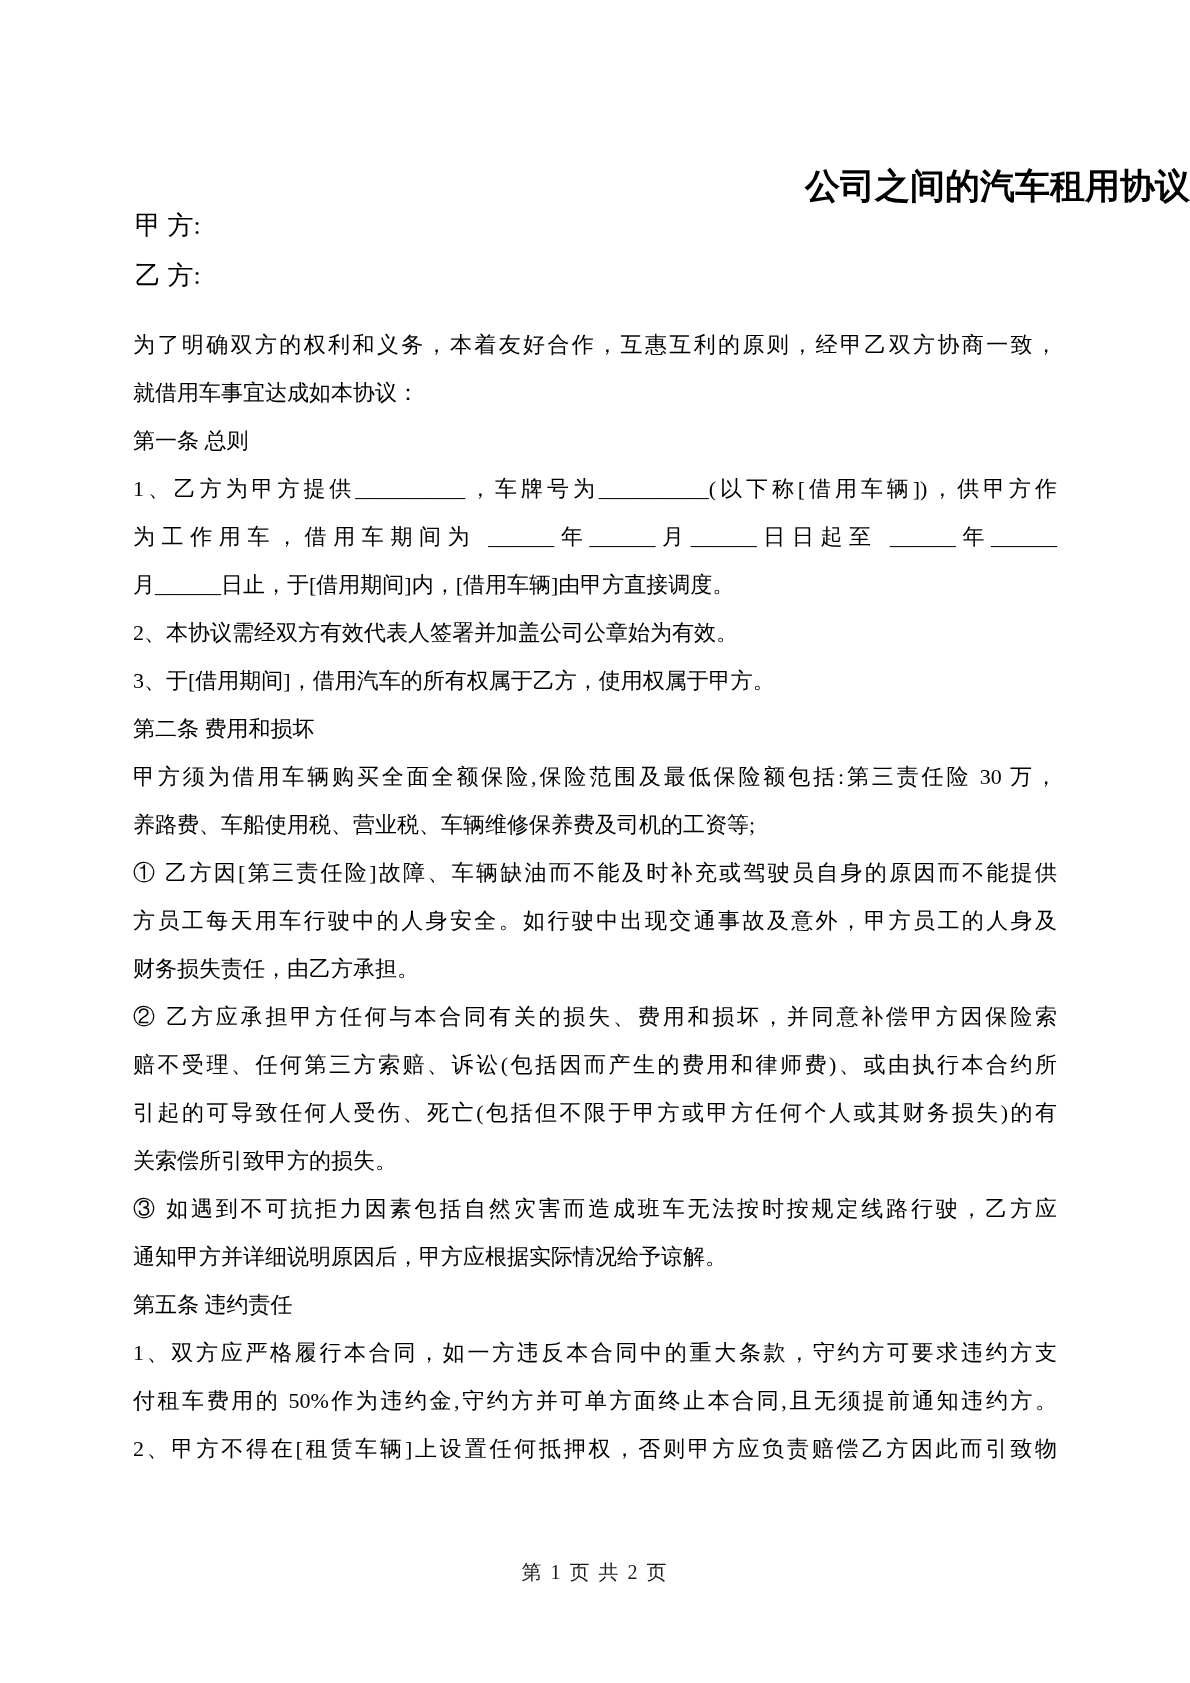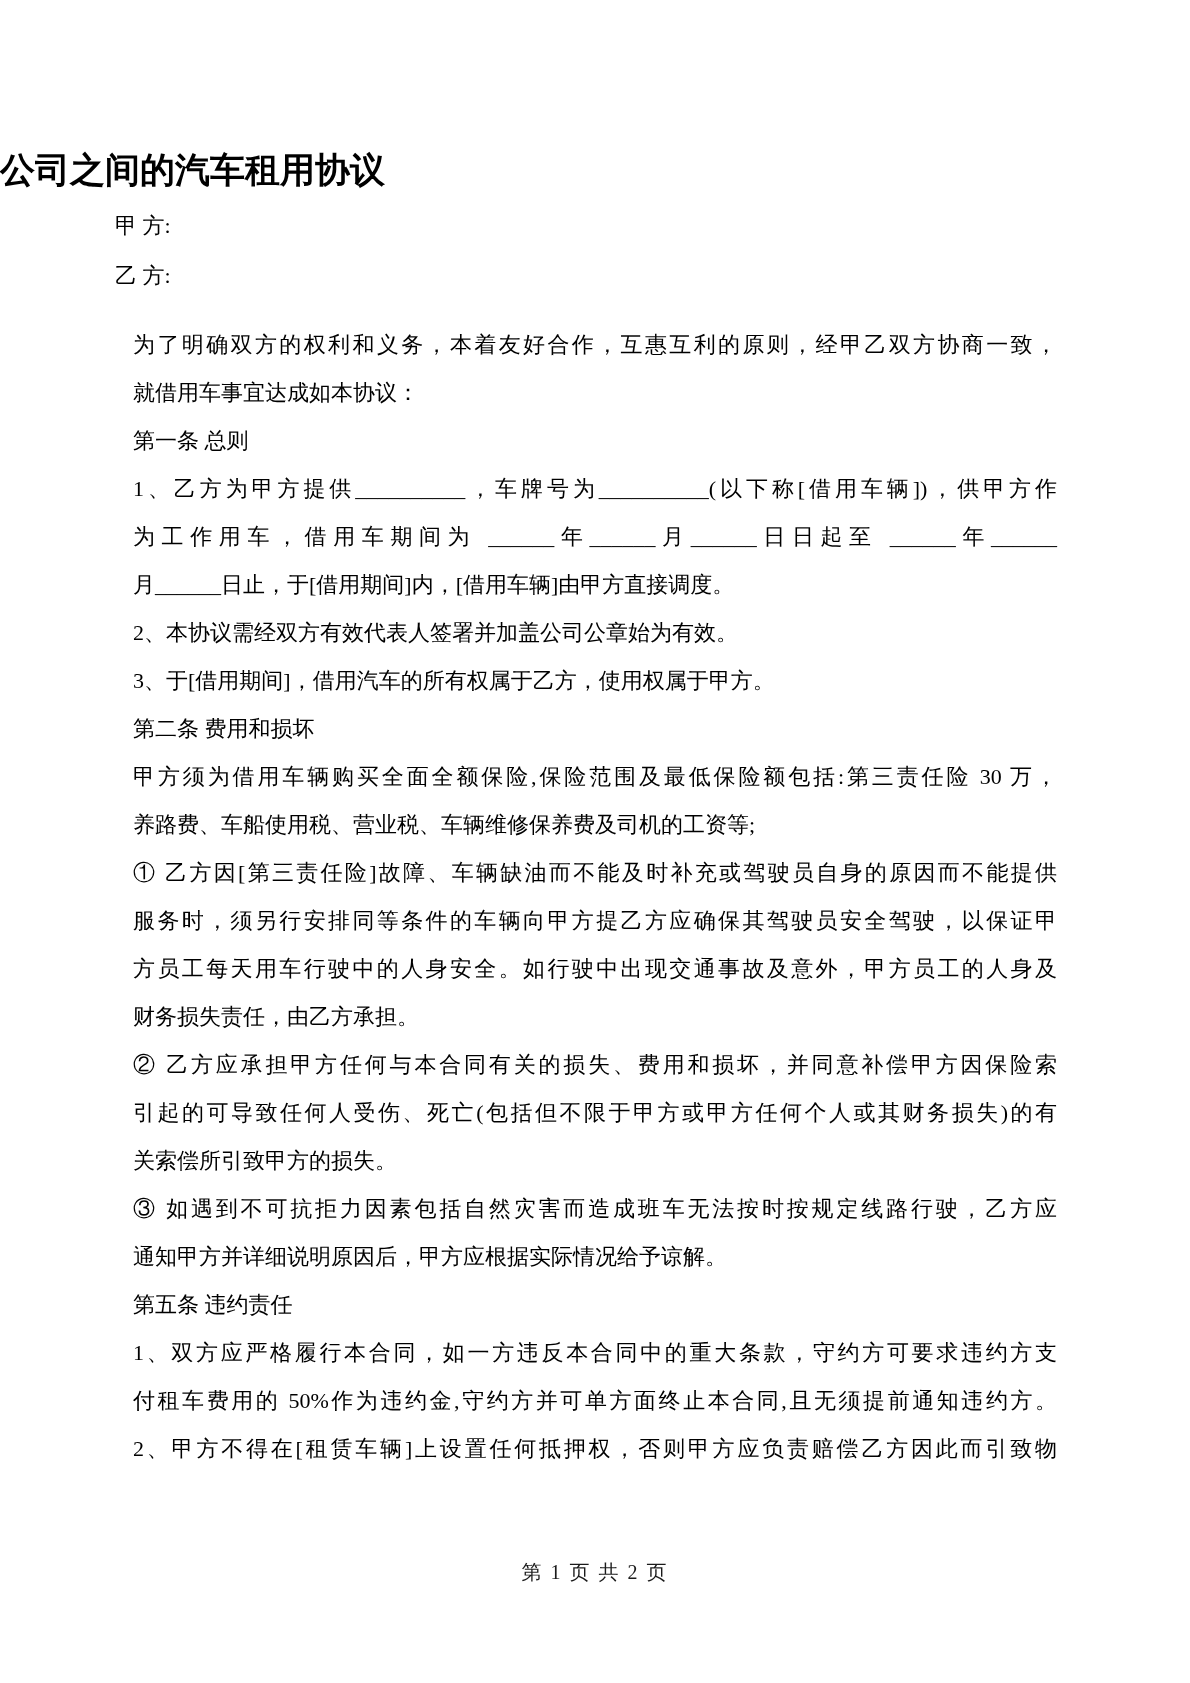--- a/index.html
+++ b/index.html
@@ -11,34 +11,34 @@
       position: relative;
       width: 1190px;
       height: 1683px;
       background: #ffffff;
       color: #000000;
       font-family: "Liberation Serif", "DejaVu Serif", serif;
       overflow: hidden;
     }
     .title {
       position: absolute;
-      top: 150px;
+      top: 166px;
       left: 0;
       width: 100%;
       margin: 0;
-      text-align: left;
+      text-align: right;
       font-size: 35px;
       font-weight: bold;
       line-height: 42px;
     }
     .party {
       position: absolute;
-      left: 115px;
+      left: 135px;
       width: 924px;
-      font-size: 22px;
+      font-size: 26px;
       line-height: 48px;
       height: 48px;
     }
     .party-a { top: 202px; }
     .party-b { top: 252px; }
     .doc-body {
       position: absolute;
       top: 321px;
       left: 133px;
       width: 924px;
@@ -80,24 +80,24 @@
     <div class="line">第一条 总则</div>
     <div class="line full">1、乙方为甲方提供__________，车牌号为__________(以下称[借用车辆])，供甲方作</div>
     <div class="line full">为工作用车，借用车期间为 ______年______月______日日起至 ______年______</div>
     <div class="line">月______日止，于[借用期间]内，[借用车辆]由甲方直接调度。</div>
     <div class="line">2、本协议需经双方有效代表人签署并加盖公司公章始为有效。</div>
     <div class="line">3、于[借用期间]，借用汽车的所有权属于乙方，使用权属于甲方。</div>
     <div class="line">第二条 费用和损坏</div>
     <div class="line full">甲方须为借用车辆购买全面全额保险,保险范围及最低保险额包括:第三责任险 30 万，</div>
     <div class="line">养路费、车船使用税、营业税、车辆维修保养费及司机的工资等;</div>
     <div class="line full">① 乙方因[第三责任险]故障、车辆缺油而不能及时补充或驾驶员自身的原因而不能提供</div>
-    <div class="line full">服务时，须另行安排同等条件的车辆向甲方提乙方应确保其驾驶员安全驾驶，以保证甲</div>
     <div class="line full">方员工每天用车行驶中的人身安全。如行驶中出现交通事故及意外，甲方员工的人身及</div>
     <div class="line">财务损失责任，由乙方承担。</div>
     <div class="line full">② 乙方应承担甲方任何与本合同有关的损失、费用和损坏，并同意补偿甲方因保险索</div>
+    <div class="line full">赔不受理、任何第三方索赔、诉讼(包括因而产生的费用和律师费)、或由执行本合约所</div>
     <div class="line full">引起的可导致任何人受伤、死亡(包括但不限于甲方或甲方任何个人或其财务损失)的有</div>
     <div class="line">关索偿所引致甲方的损失。</div>
     <div class="line full">③ 如遇到不可抗拒力因素包括自然灾害而造成班车无法按时按规定线路行驶，乙方应</div>
     <div class="line">通知甲方并详细说明原因后，甲方应根据实际情况给予谅解。</div>
     <div class="line">第五条 违约责任</div>
     <div class="line full">1、双方应严格履行本合同，如一方违反本合同中的重大条款，守约方可要求违约方支</div>
     <div class="line full">付租车费用的 50%作为违约金,守约方并可单方面终止本合同,且无须提前通知违约方。</div>
     <div class="line full">2、甲方不得在[租赁车辆]上设置任何抵押权，否则甲方应负责赔偿乙方因此而引致物</div>
   </div>
 

